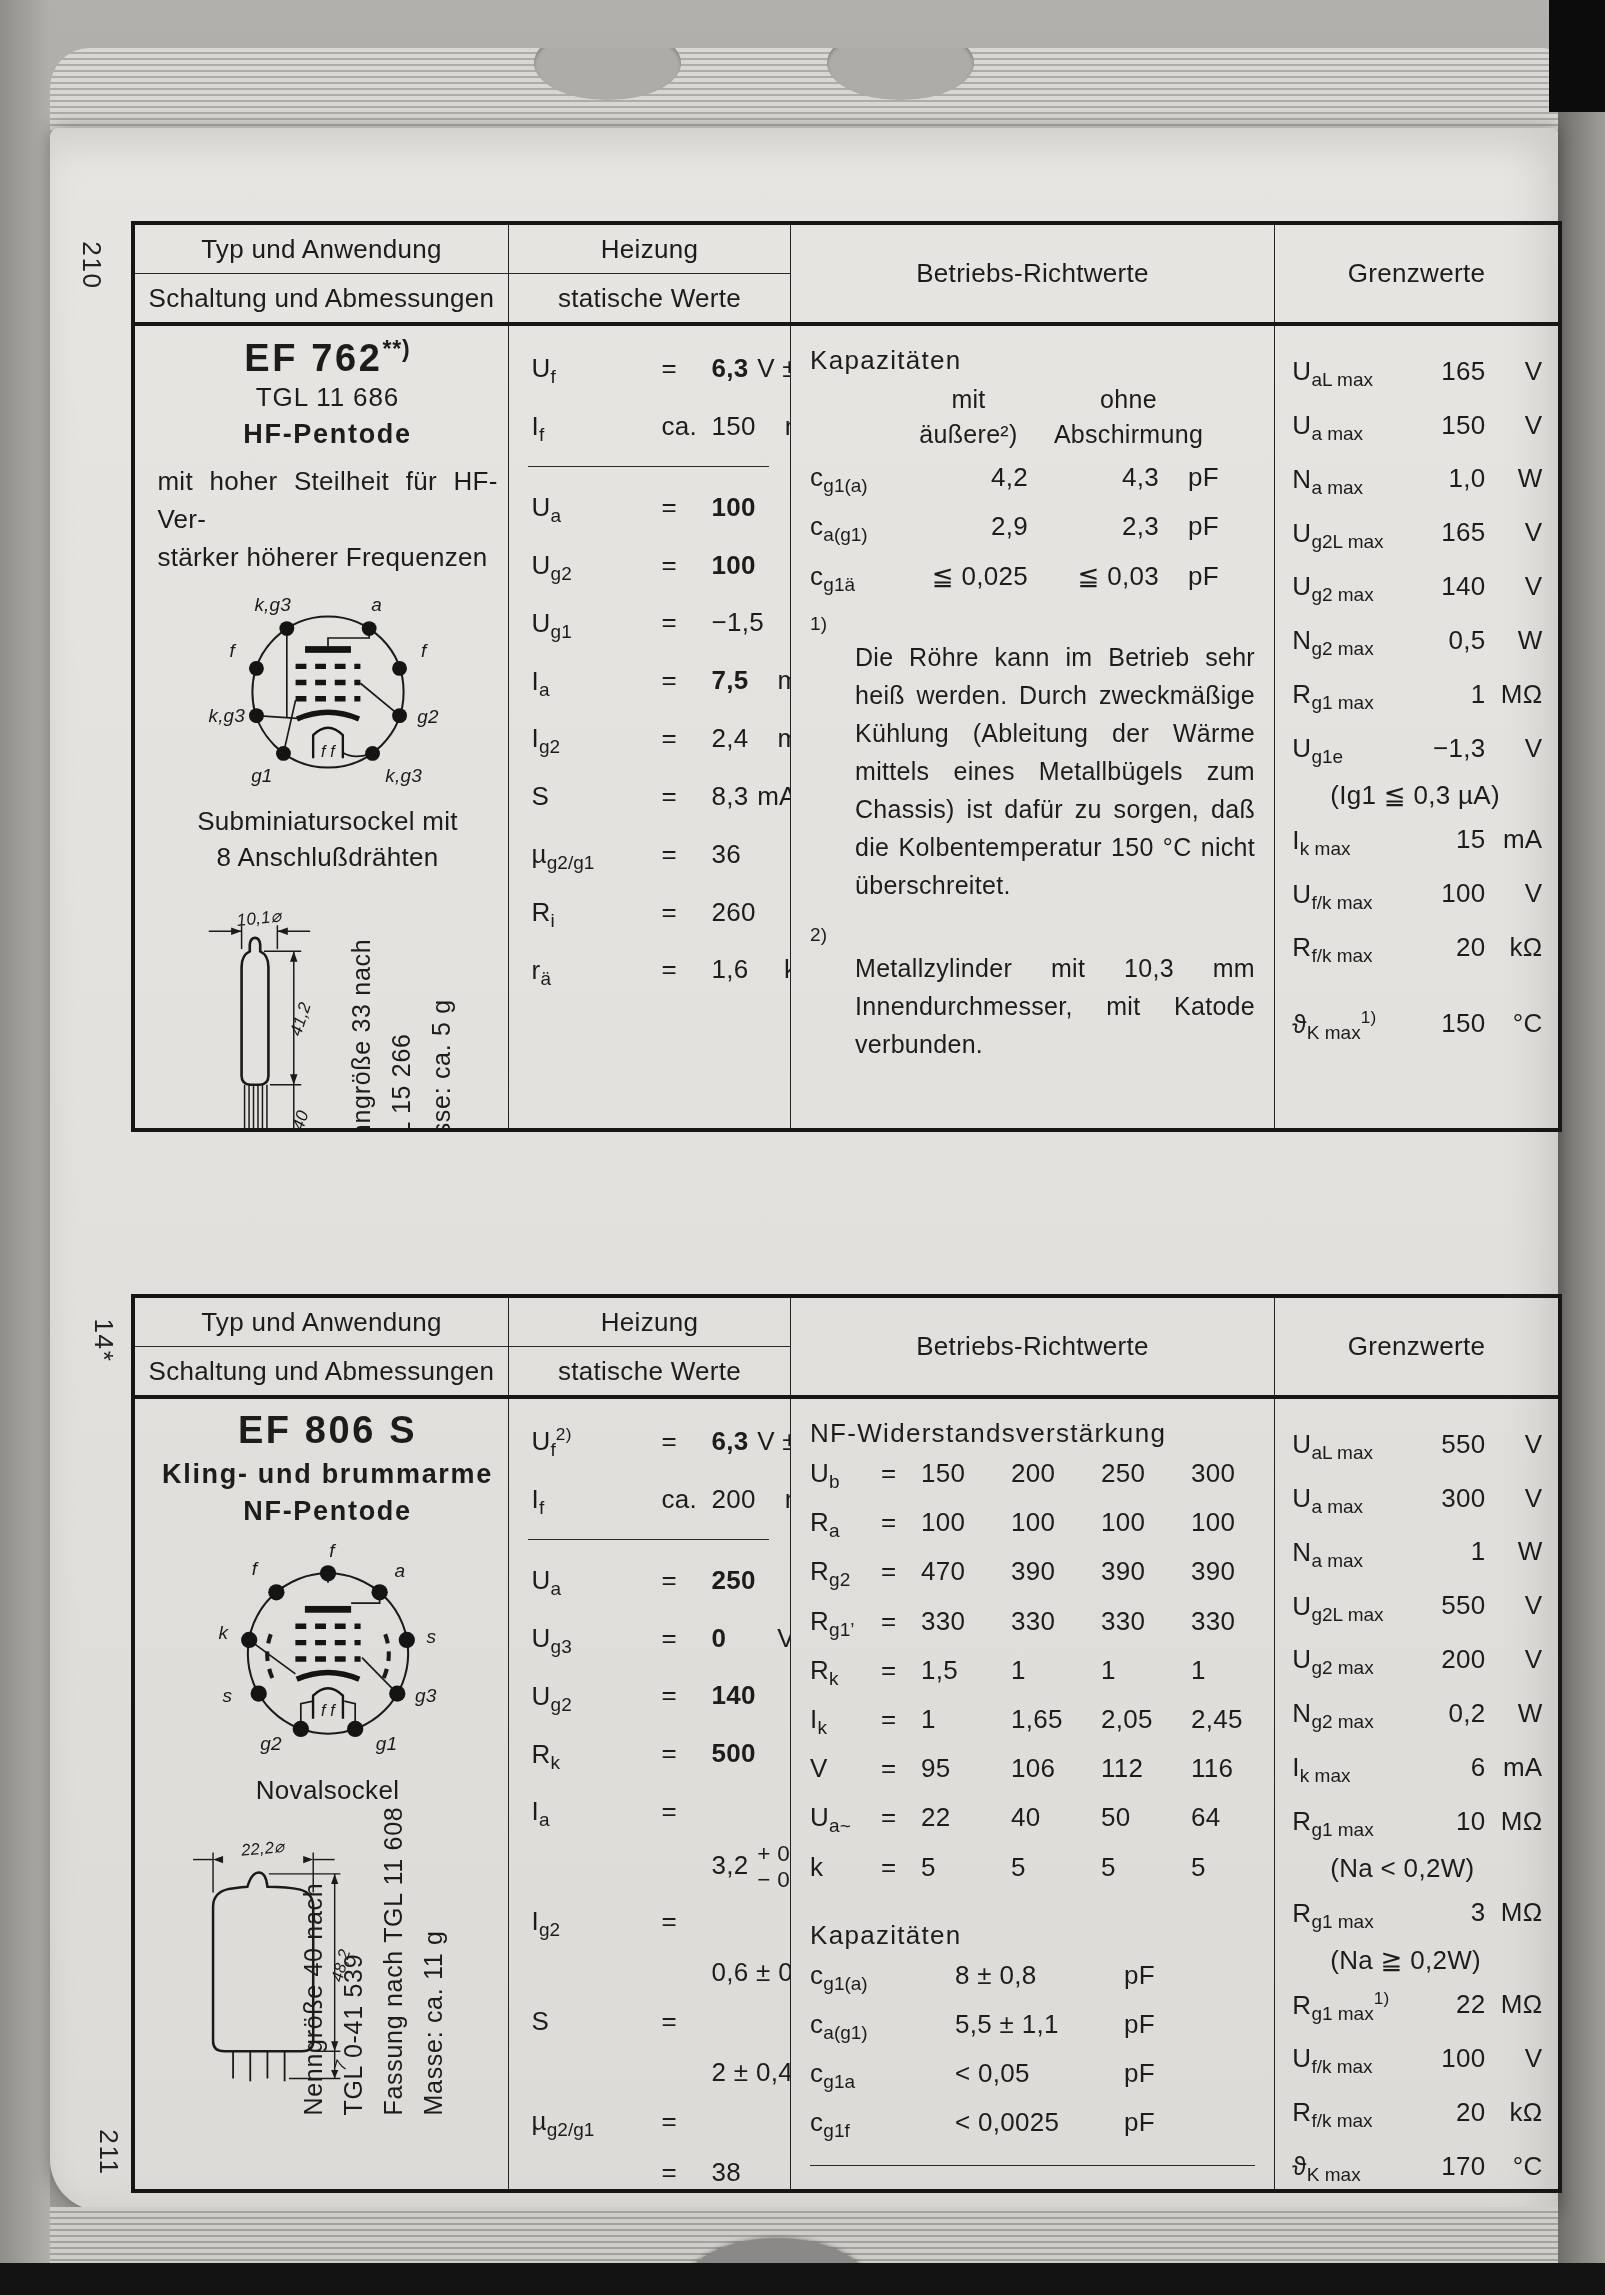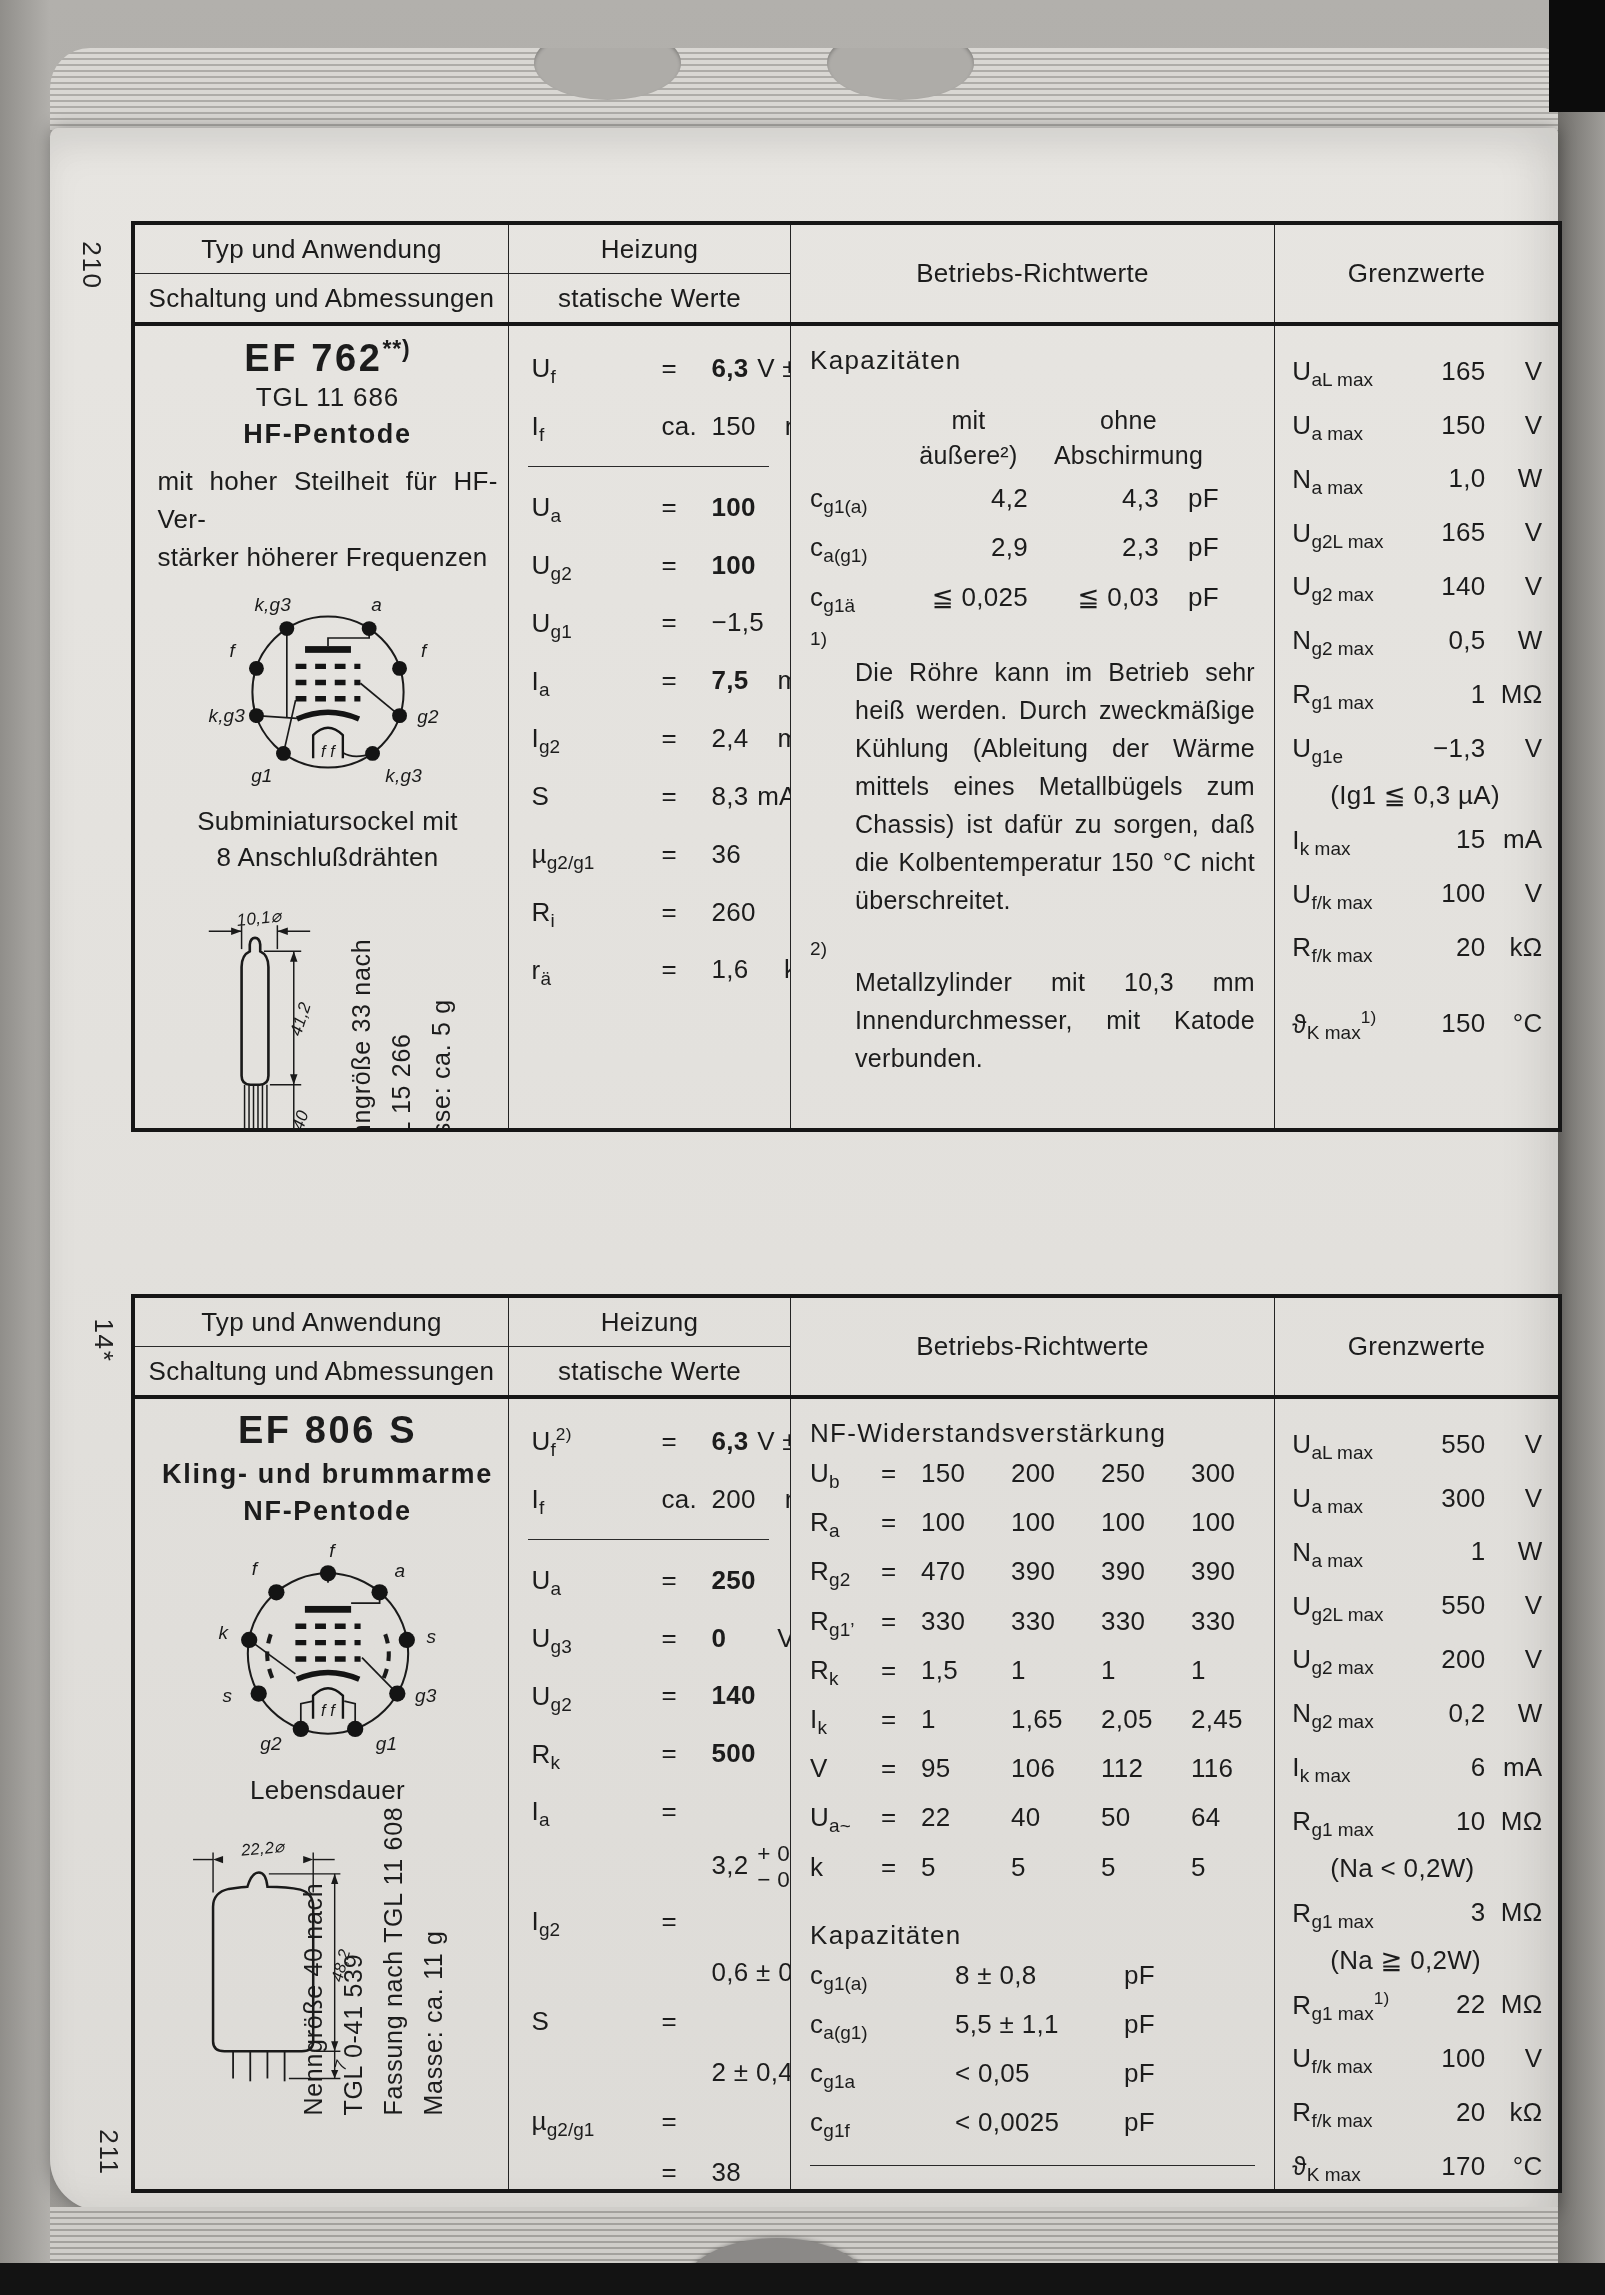--- a/index.html
+++ b/index.html
@@ -64,21 +64,21 @@
   .gz .val{flex:1;text-align:right;}
   .gz .unit{flex:0 0 57px;text-align:right;}
   .gz .prow{line-height:38px;}
   .gz762 .prow:last-child{margin-top:22.5px;}
   .nf .prow{line-height:41px;}
   .nf .lbl{flex:0 0 71px;}
   .nf .eq{flex:0 0 40px;}
   .nf .v{flex:0 0 90px;text-align:left;}
   .nf .unit{flex:1;text-align:right;}
   .sec-title{font-size:26px;letter-spacing:1.3px;line-height:40px;}
-  .caphead{display:flex;font-size:25px;line-height:35px;text-align:center;margin-top:23px;}
+  .caphead{display:flex;font-size:25px;line-height:35px;text-align:center;margin-top:2px;}
   .caphead .sp{flex:0 0 85px;}
   .caphead .hm{flex:0 0 147px;}
   .caphead .ho{flex:0 0 173px;}
   .cap762 .prow{line-height:40px;}
   .cap762 .lbl{flex:0 0 97px;}
   .cap762 .m{flex:0 0 121px;text-align:right;}
   .cap762 .o{flex:0 0 131px;text-align:right;}
   .cap762 .unit{flex:0 0 60px;text-align:right;}
   .caps762{width:432px;margin-top:5.2px;}
   .cap806 .prow{line-height:40px;}
@@ -570,21 +570,21 @@
           <text class="pinlab" x="352" y="154" text-anchor="middle">s</text>
           <text class="pinlab" x="344" y="242" text-anchor="middle">g3</text>
           <text class="pinlab" x="286" y="312" text-anchor="middle">g1</text>
           <text class="pinlab" x="116" y="312" text-anchor="middle">g2</text>
           <text class="pinlab" x="52" y="242" text-anchor="middle">s</text>
           <text class="pinlab" x="46" y="148" text-anchor="middle">k</text>
           <text class="pinlab" x="92" y="54" text-anchor="middle">f</text>
           <text class="ff" x="200" y="262" text-anchor="middle">f f</text>
         </svg>
       </div>
-      <div class="sockcap">Lebensdauer</div>
+      <div class="sockcap">Novalsockel</div>
       <div class="dimarea d806">
         <svg class="dimsvg" width="186" height="290" viewBox="0 0 260 400">
           <g stroke="#1a1a1a" fill="none" stroke-width="2">
             <line x1="28" y1="54" x2="56" y2="54"></line>
               <line x1="196" y1="54" x2="226" y2="54"></line>
             <line x1="56" y1="44" x2="56" y2="100"></line>
               <line x1="196" y1="44" x2="196" y2="100"></line>
           </g>
           <polygon points="56,54 70,49 70,59" fill="#1a1a1a"></polygon>
           <polygon points="196,54 182,49 182,59" fill="#1a1a1a"></polygon>

